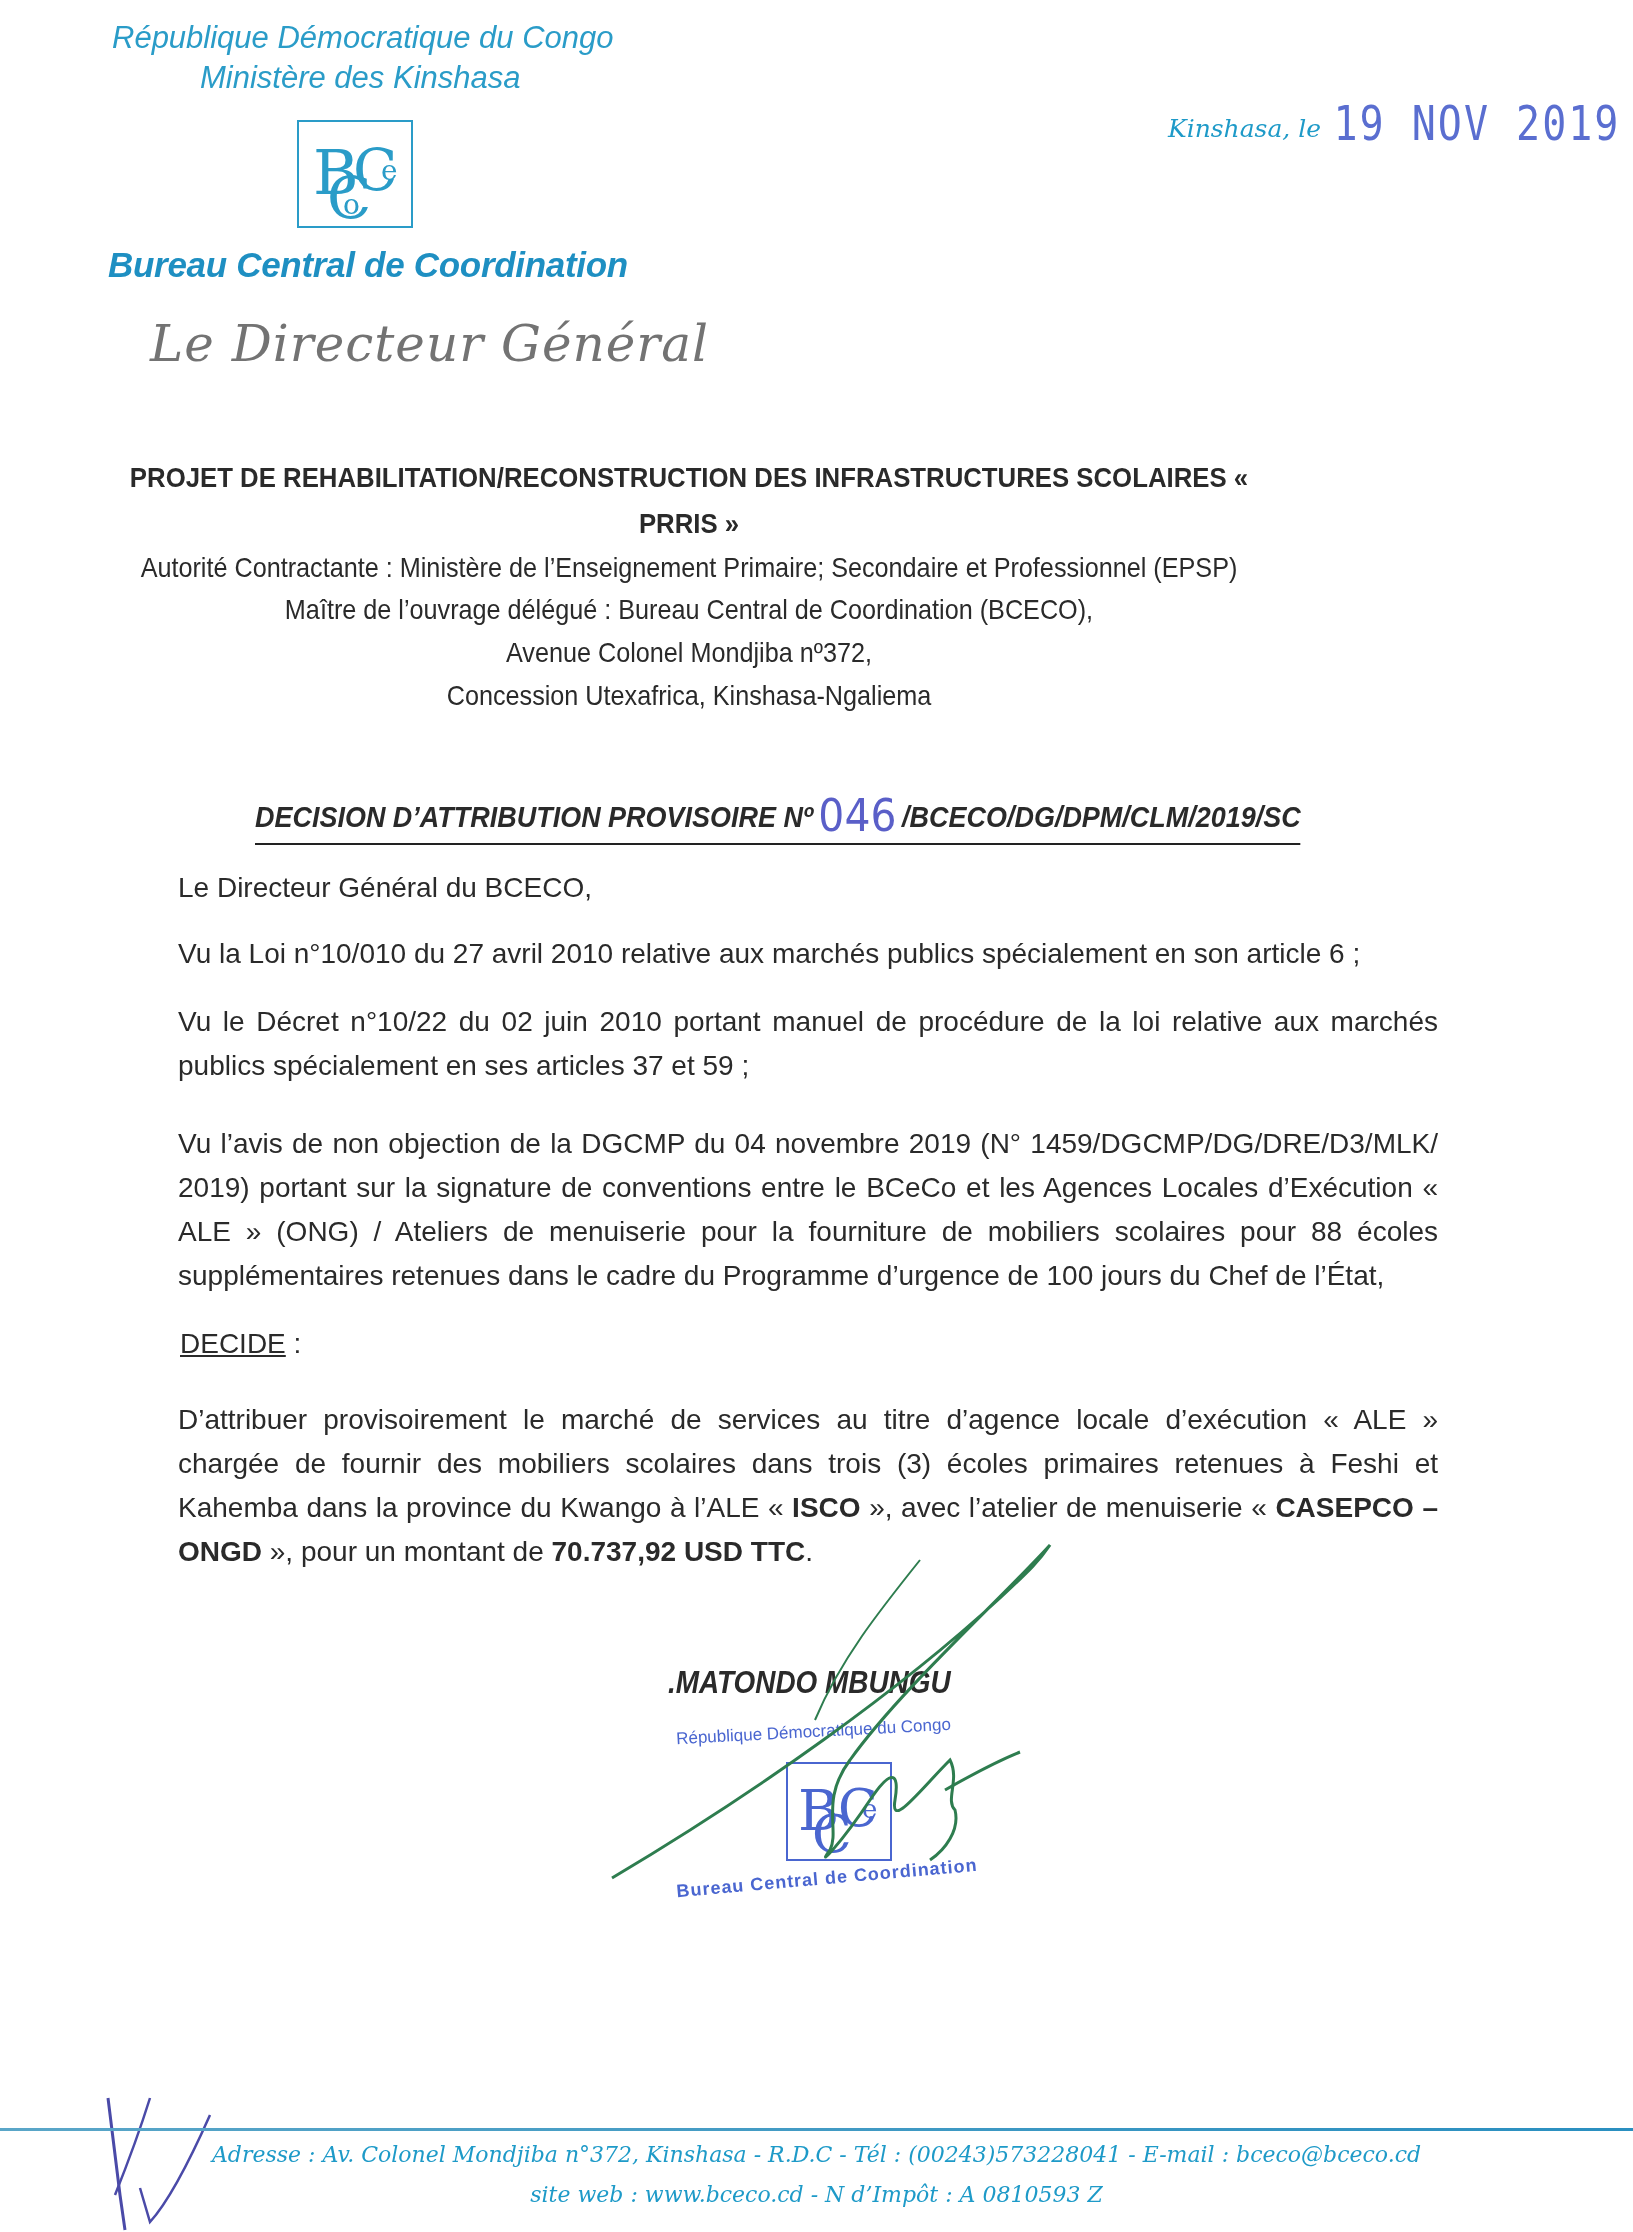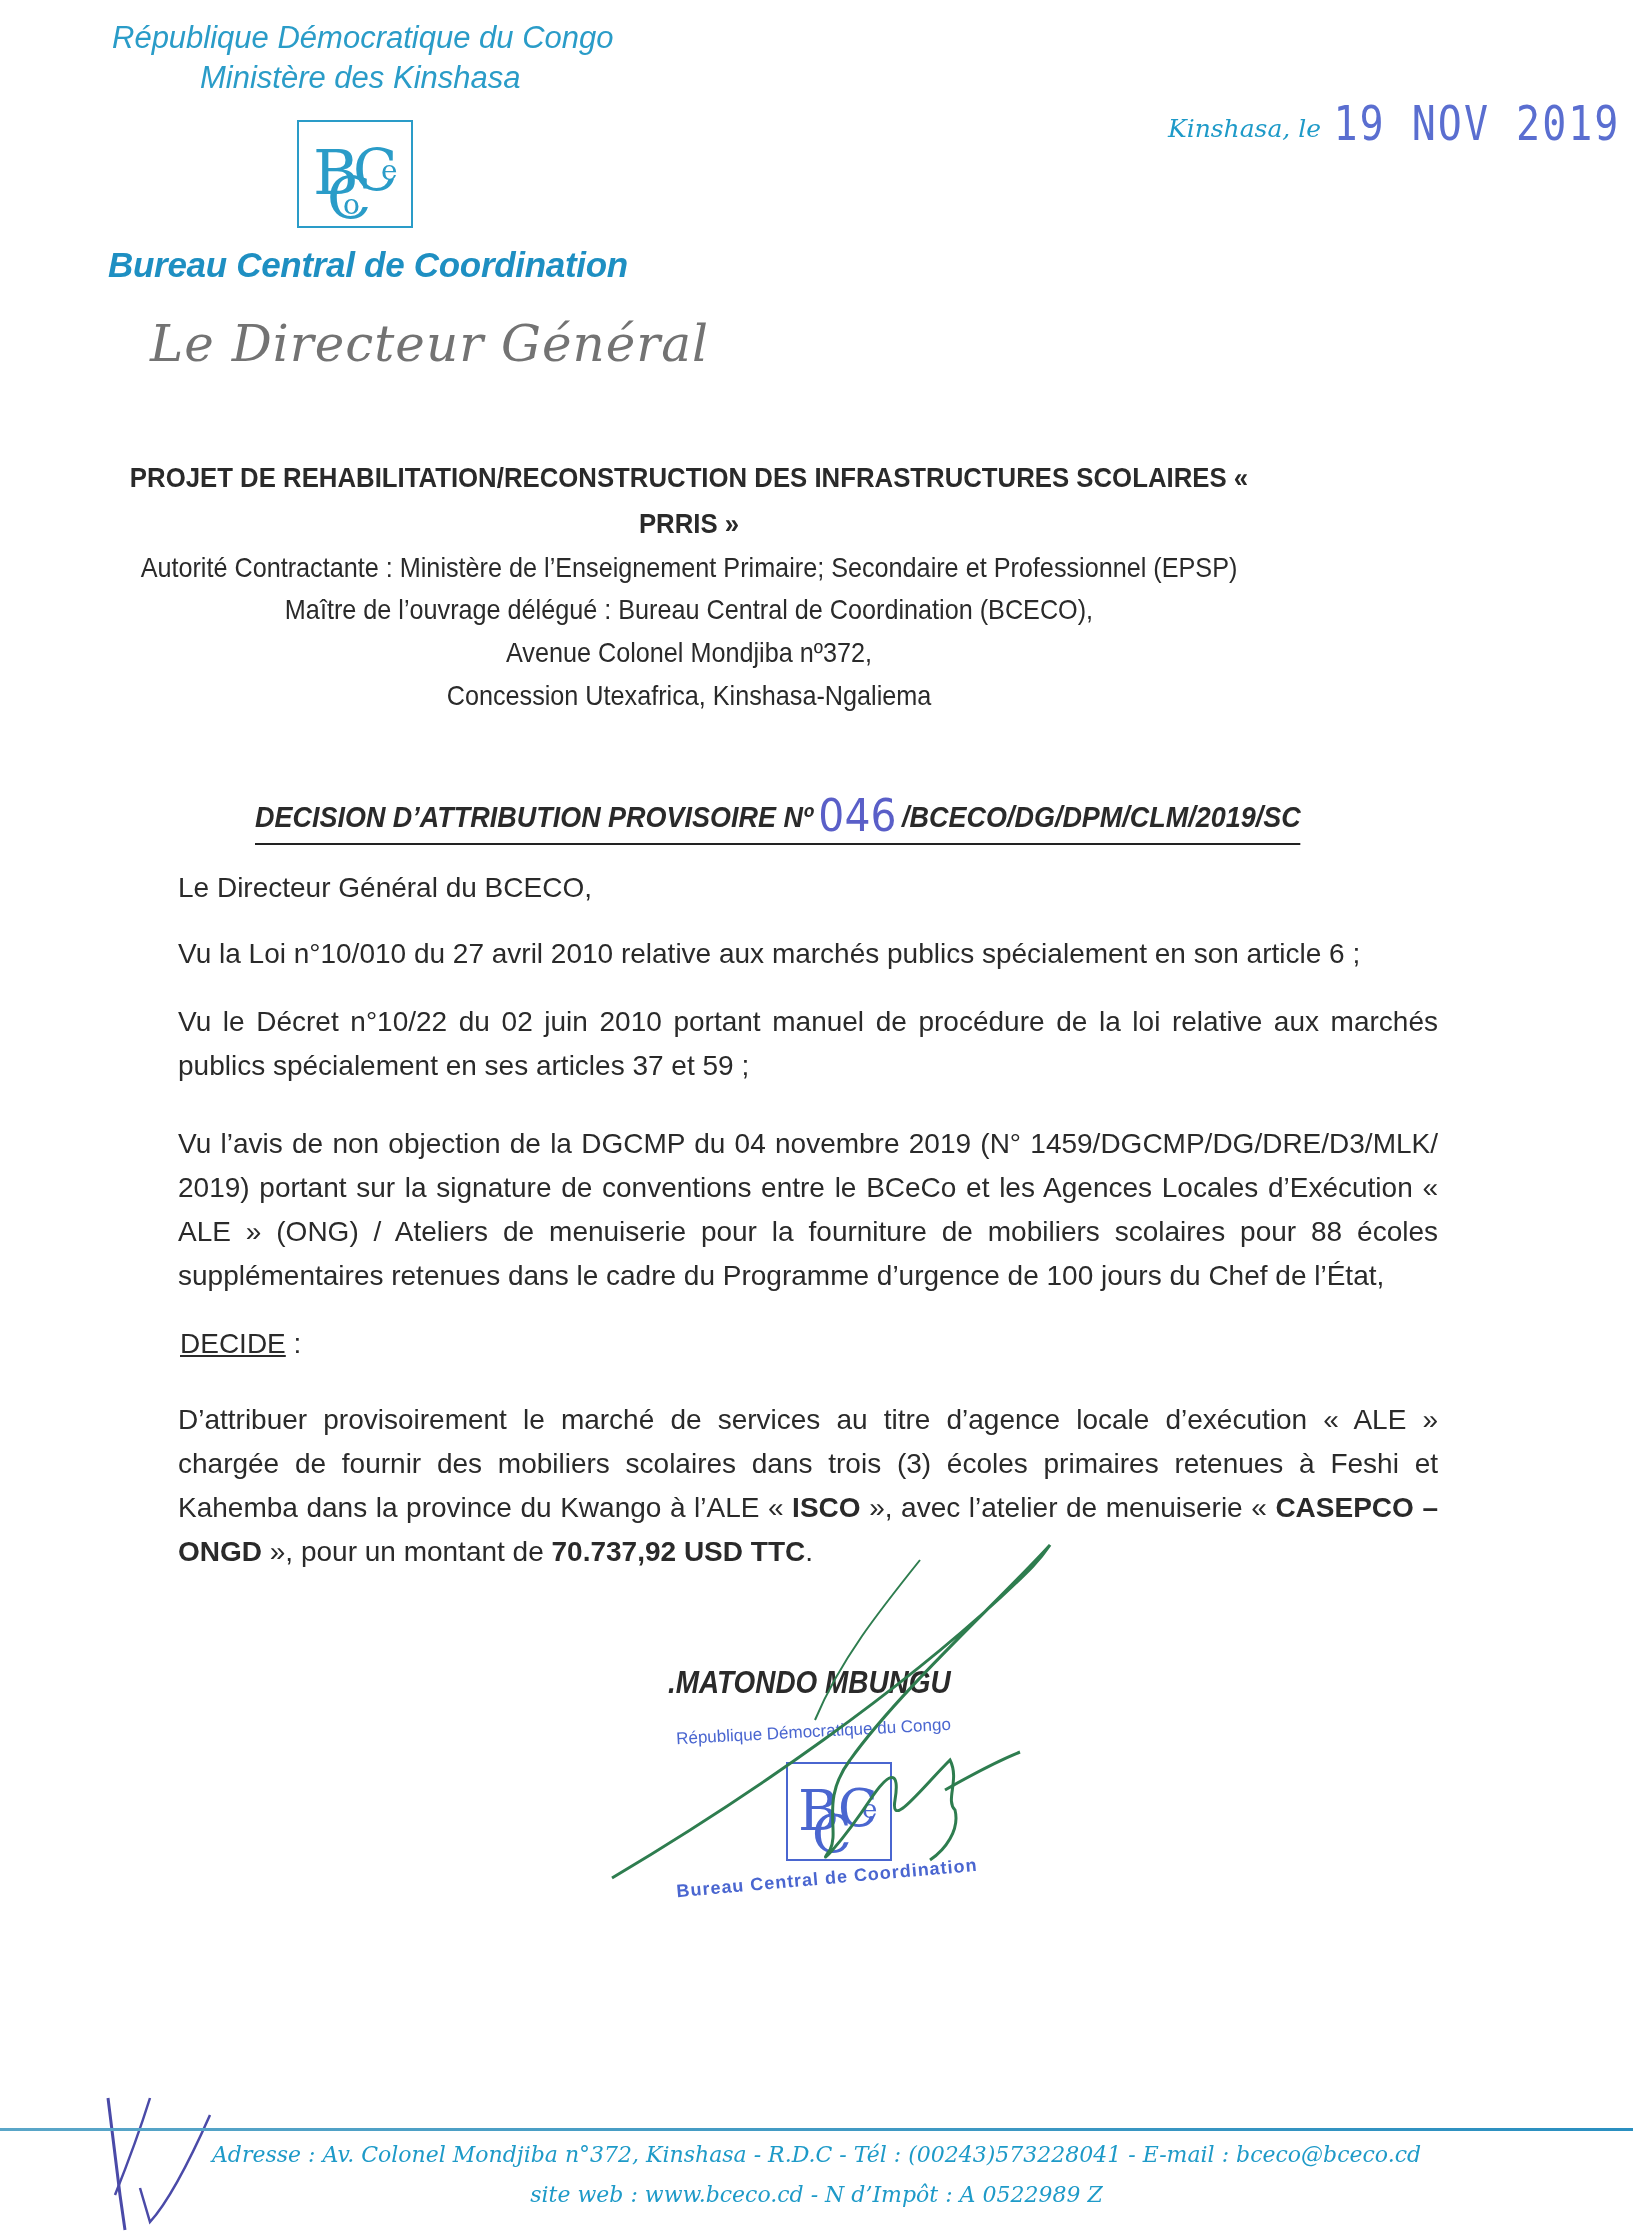--- a/index.html
+++ b/index.html
@@ -106,13 +106,13 @@
   <path d="M612 1878 C 760 1790, 900 1690, 1000 1598 C 1030 1570, 1040 1560, 1050 1545 C 1000 1600, 900 1690, 850 1760 C 820 1800, 840 1830, 830 1850 C 815 1870, 840 1845, 870 1800 C 890 1770, 900 1770, 895 1800 C 890 1830, 920 1790, 950 1760 C 960 1780, 945 1800, 955 1810 C 960 1830, 945 1850, 930 1860" fill="none" stroke="#2e7d4f" stroke-width="3"></path>
   <path d="M945 1790 C 980 1770, 1000 1760, 1020 1752" fill="none" stroke="#2e7d4f" stroke-width="3"></path>
   <path d="M815 1720 C 840 1660, 880 1610, 920 1560" fill="none" stroke="#2e7d4f" stroke-width="2"></path>
   <path d="M108 2098 L 120 2195 L 125 2230" fill="none" stroke="#4a4aa8" stroke-width="3"></path>
   <path d="M150 2098 C 140 2130, 125 2170, 115 2195" fill="none" stroke="#4a4aa8" stroke-width="2.5"></path>
   <path d="M210 2115 C 190 2160, 170 2200, 150 2222 L 140 2188" fill="none" stroke="#4a4aa8" stroke-width="2.5"></path>
 </svg>
 
 <div class="abs foot-line"></div>
 <div class="abs foot" style="top:2142px;">Adresse : Av. Colonel Mondjiba n°372, Kinshasa - R.D.C - Tél : (00243)573228041 - E-mail : bceco@bceco.cd</div>
-<div class="abs foot" style="top:2182px;">site web : www.bceco.cd - N d’Impôt : A 0522989 Z</div>
+<div class="abs foot" style="top:2182px;">site web : www.bceco.cd - N d’Impôt : A 0810593 Z</div>
 
 </body></html>

